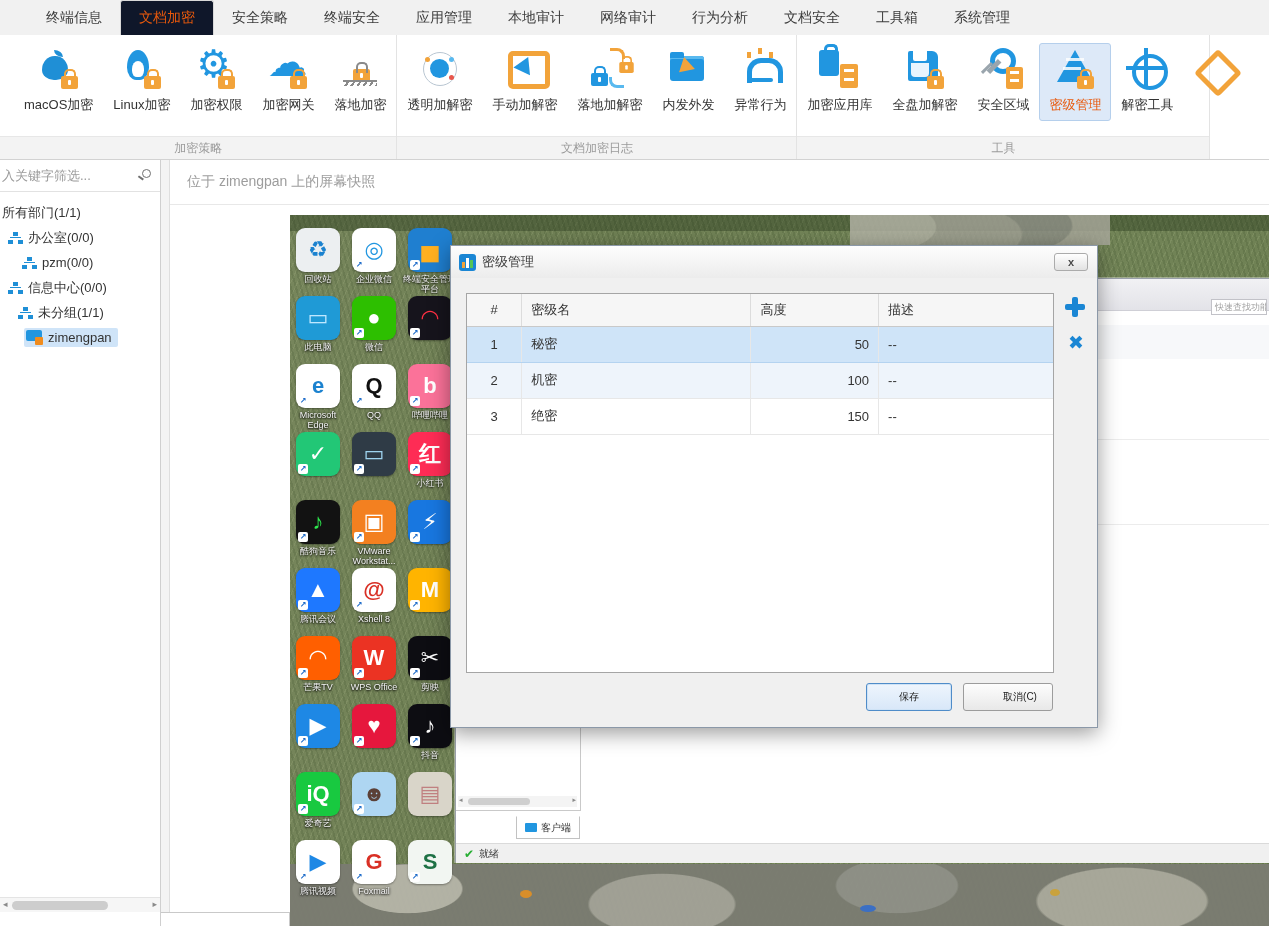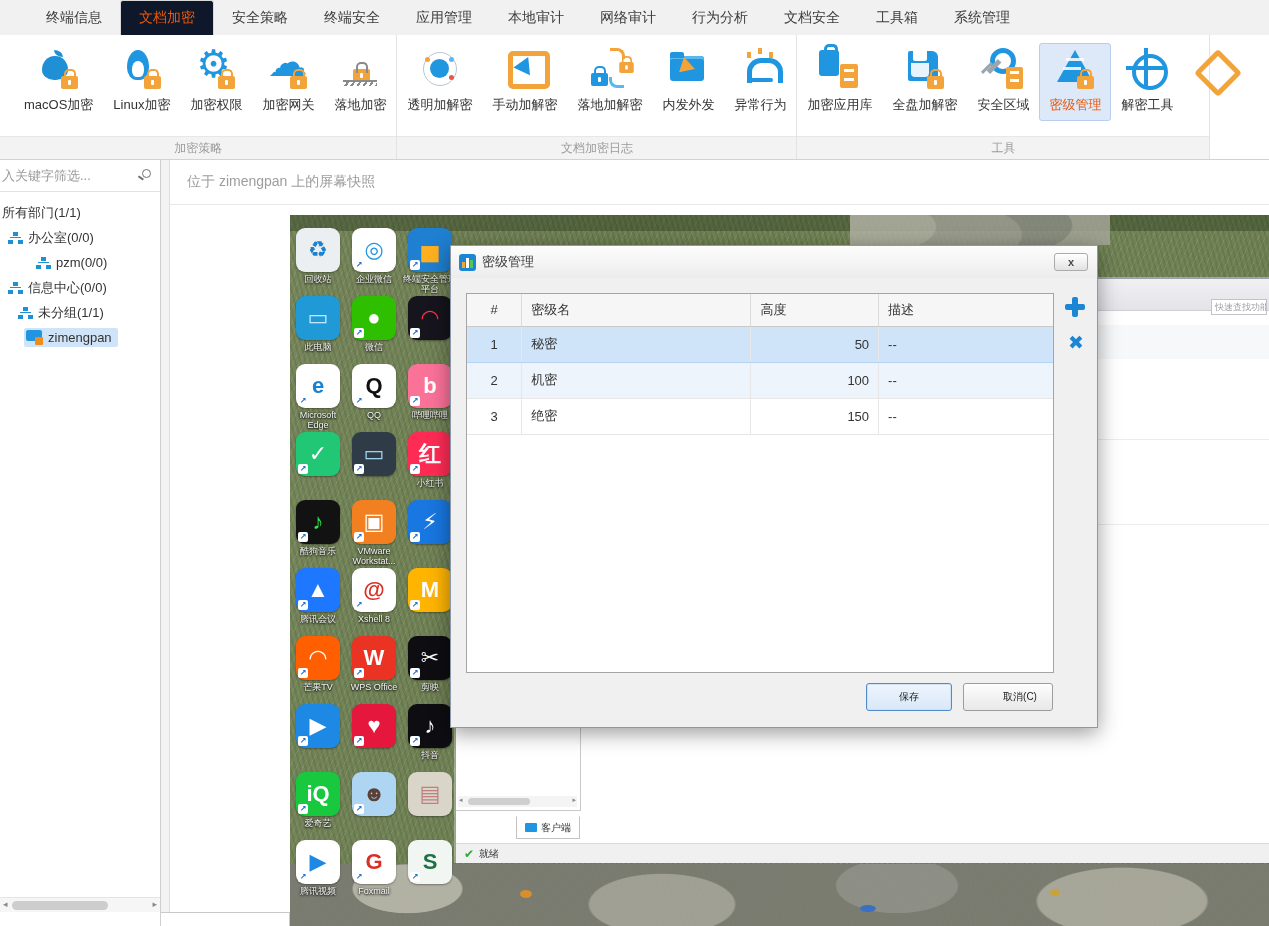--- a/index.html
+++ b/index.html
@@ -307,21 +307,21 @@
         <span class="tsel">
           <span class="tlabel">所有部门(1/1)</span>
         </span>
       </div>
       <div class="trow" style="padding-left: 6px;">
         <span class="tsel">
           <span class="org"></span>
           <span class="tlabel">办公室(0/0)</span>
         </span>
       </div>
-      <div class="trow" style="padding-left: 34px;">
+      <div class="trow" style="padding-left: 20px;">
         <span class="tsel">
           <span class="org"></span>
           <span class="tlabel">pzm(0/0)</span>
         </span>
       </div>
       <div class="trow" style="padding-left: 6px;">
         <span class="tsel">
           <span class="org"></span>
           <span class="tlabel">信息中心(0/0)</span>
         </span>

